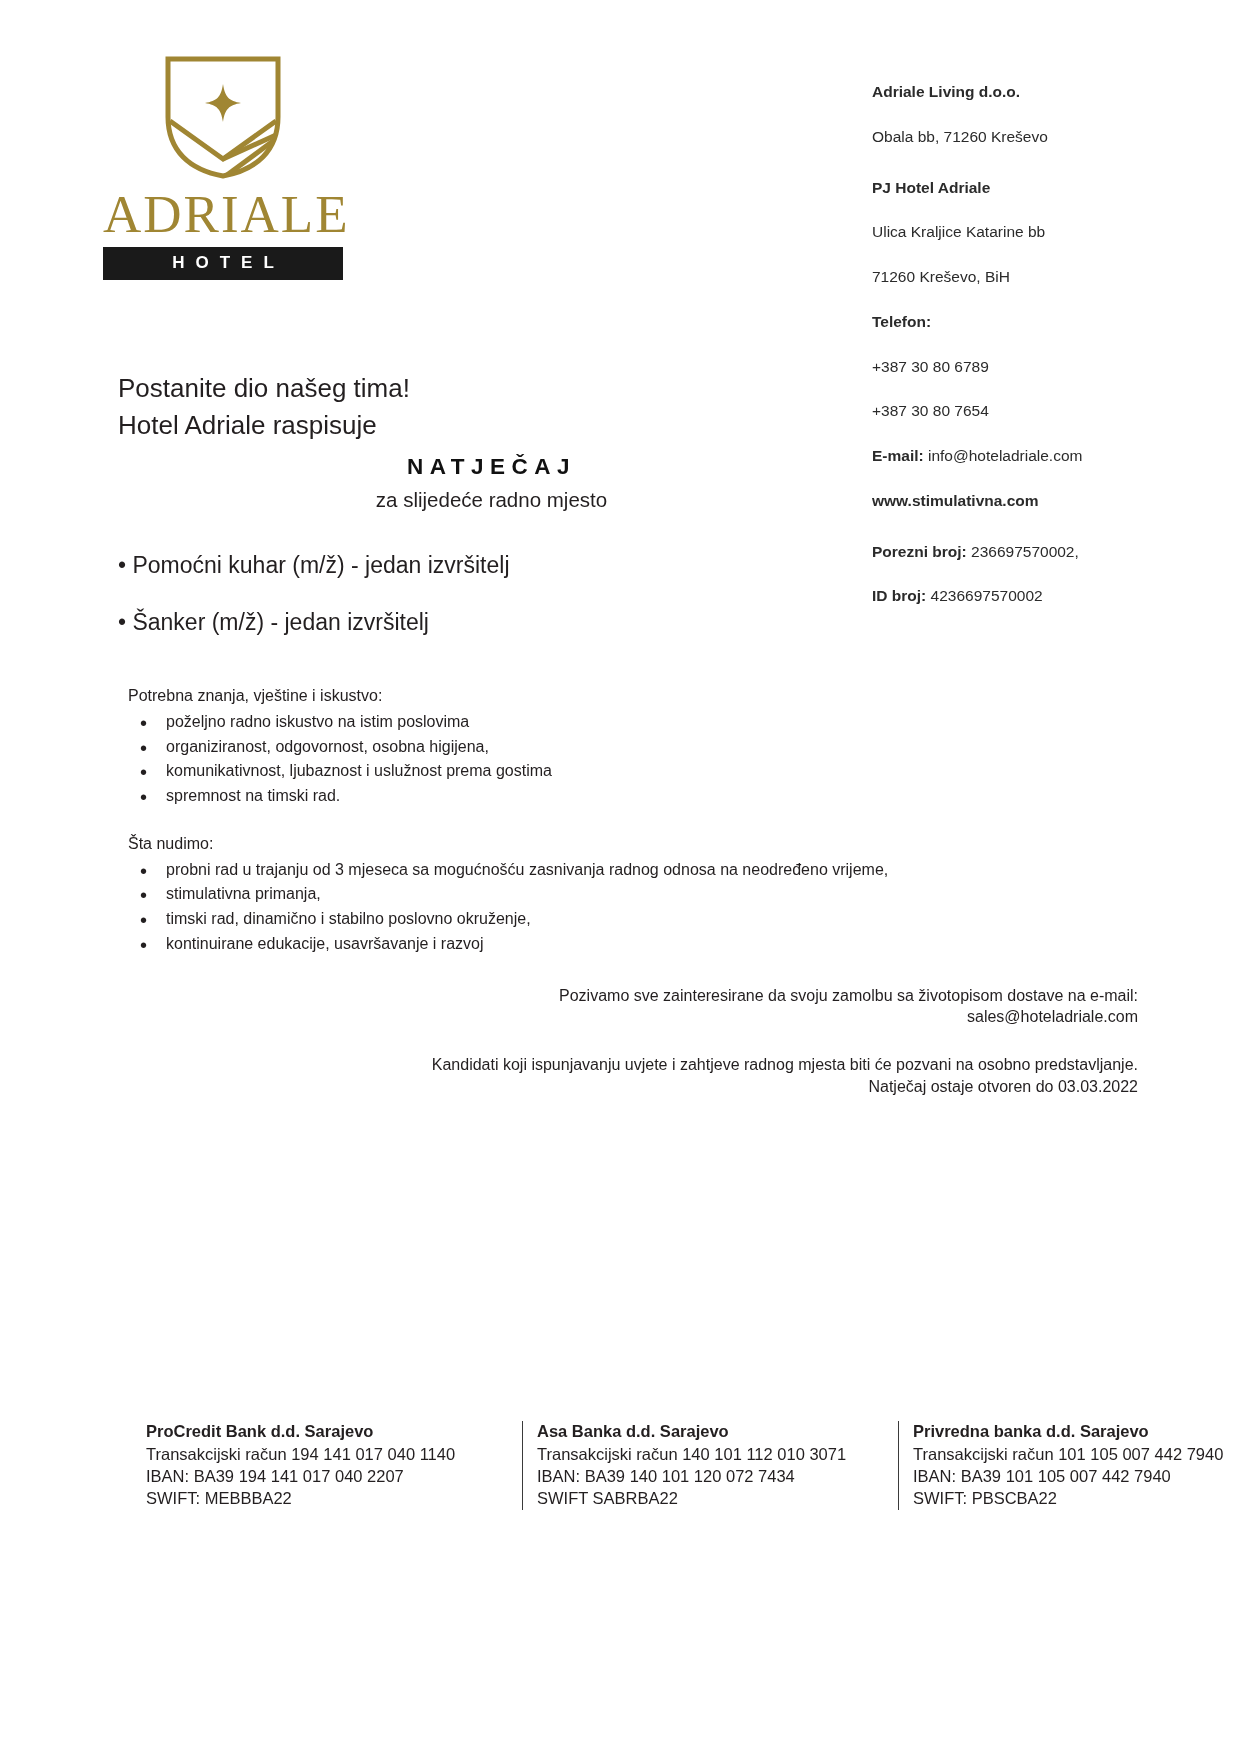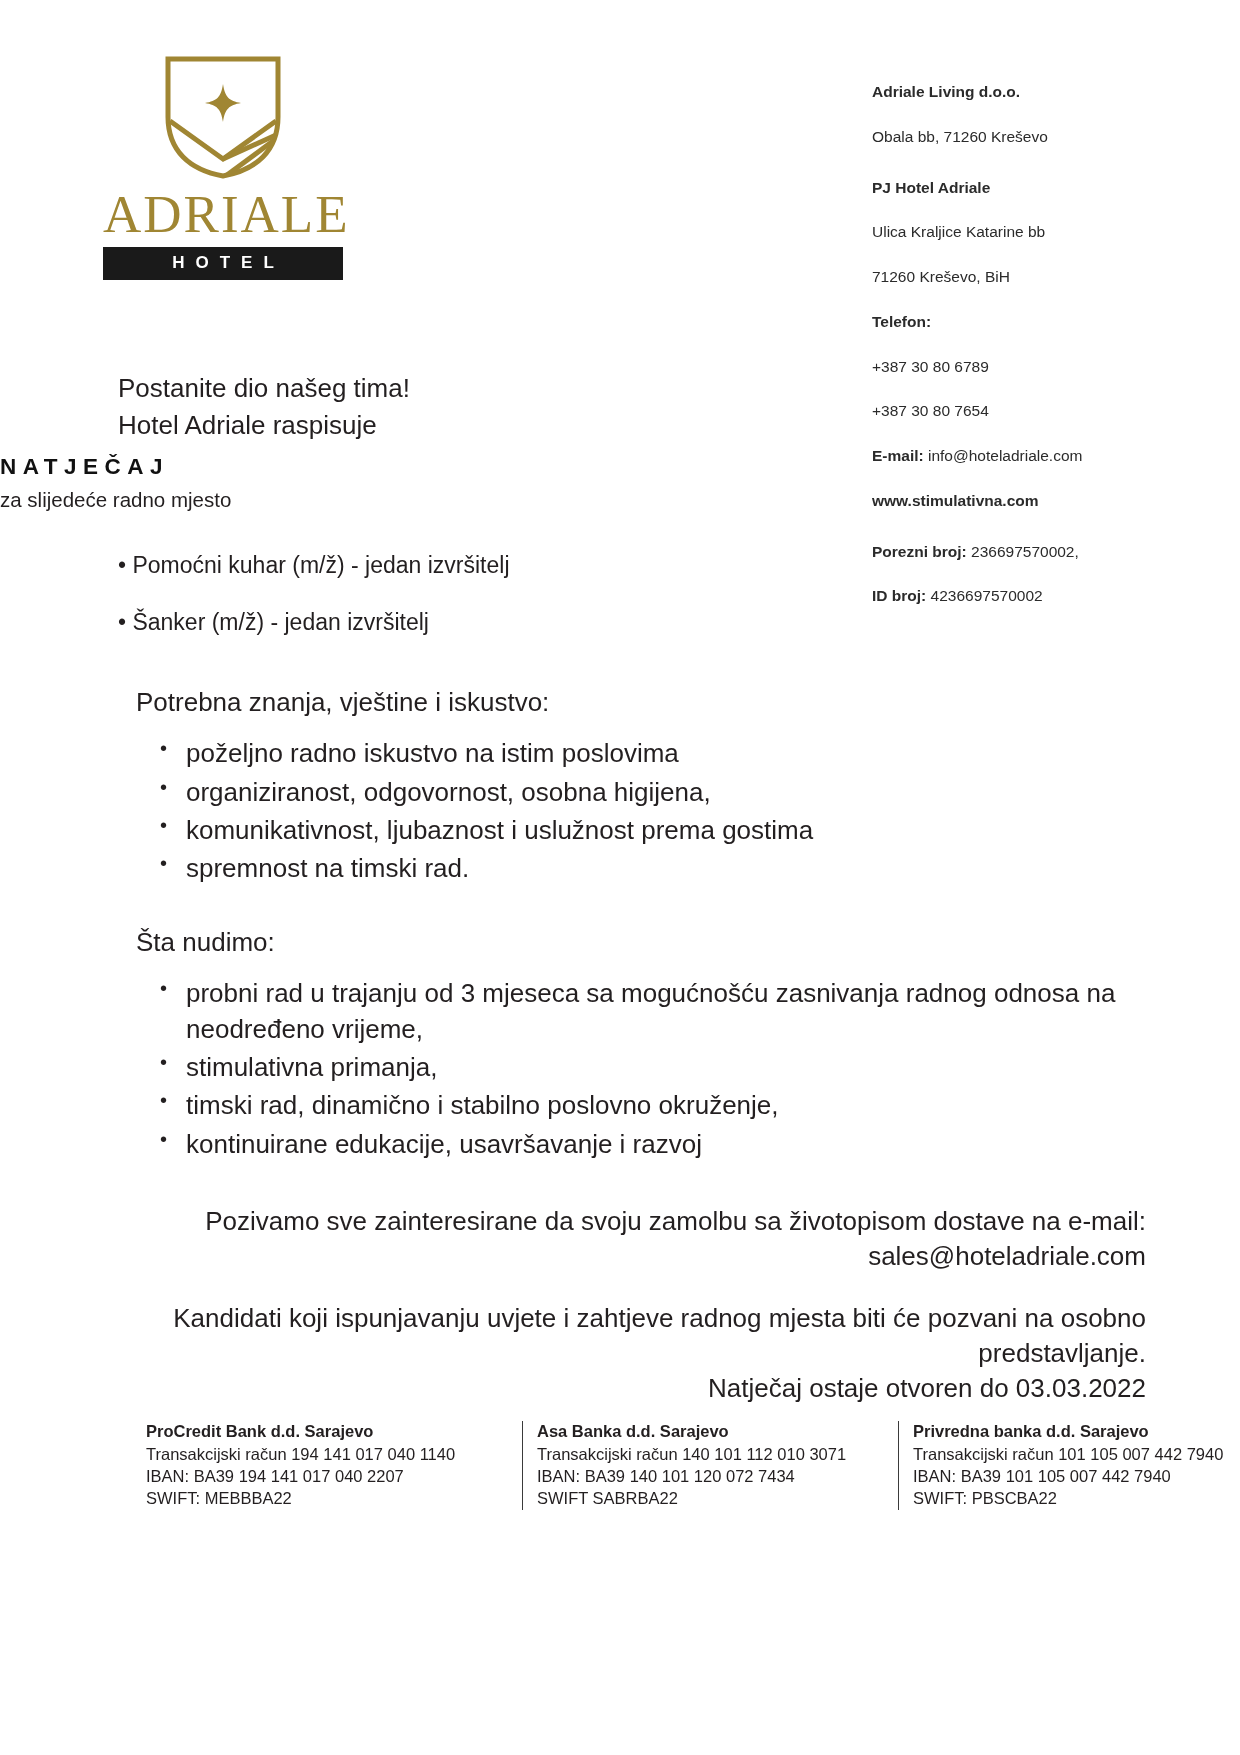--- a/index.html
+++ b/index.html
@@ -91,20 +91,21 @@
     font-size: 26px;
     line-height: 1.42;
     color: #231f20;
   }
 
   .title-block {
     position: absolute;
     left: 0;
     top: 452px;
     width: 983px;
+    text-align: center;
   }
   .title-main {
     font-size: 22.5px;
     font-weight: bold;
     letter-spacing: 6.5px;
     color: #111;
     line-height: 1.3;
   }
   .title-sub {
     font-size: 20.5px;
@@ -118,32 +119,32 @@
     left: 118px;
     top: 549px;
     font-size: 23px;
     line-height: 1.4;
   }
   .positions .pos { margin-bottom: 25px; white-space: nowrap; }
   .positions .pos:last-child { margin-bottom: 0; }
 
   .section-req {
     position: absolute;
-    left: 136px;
+    left: 128px;
     top: 685px;
     width: 1010px;
-    font-size: 26px;
+    font-size: 16px;
     line-height: 1.36;
   }
 
   .lead { margin: 0 0 2px 0; }
 
   ul.dotlist {
     list-style: none;
-    margin: 16px;
+    margin: 4px;
     padding: 0;
   }
   ul.dotlist li {
     position: relative;
     padding-left: 34px;
     margin: 0 0 3px 0;
     line-height: 1.36;
   }
   ul.dotlist li:before {
     content: "\2022";

